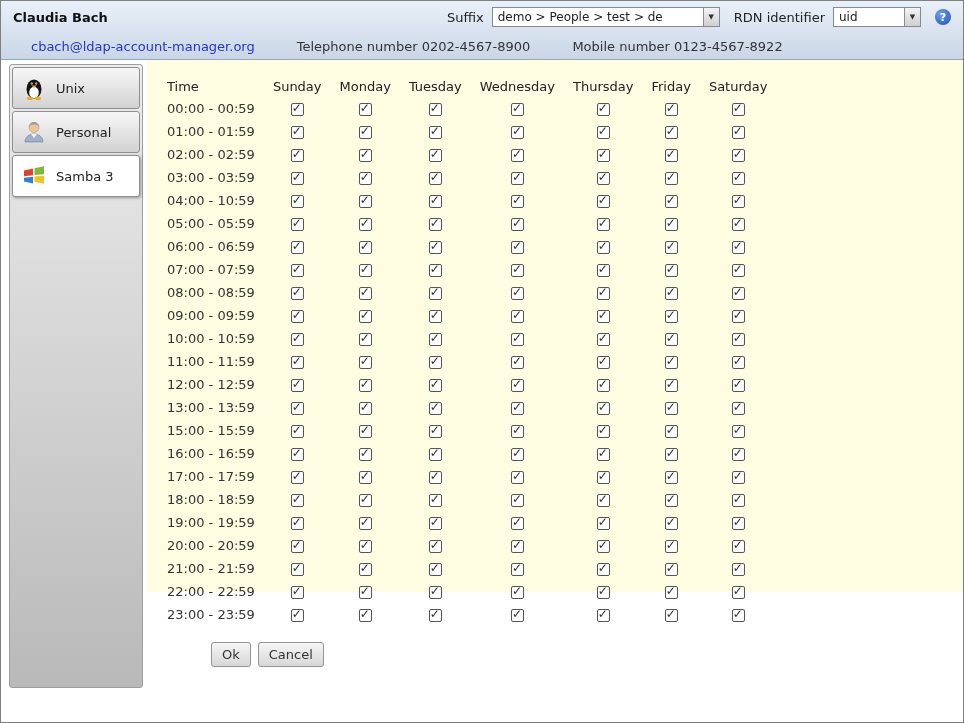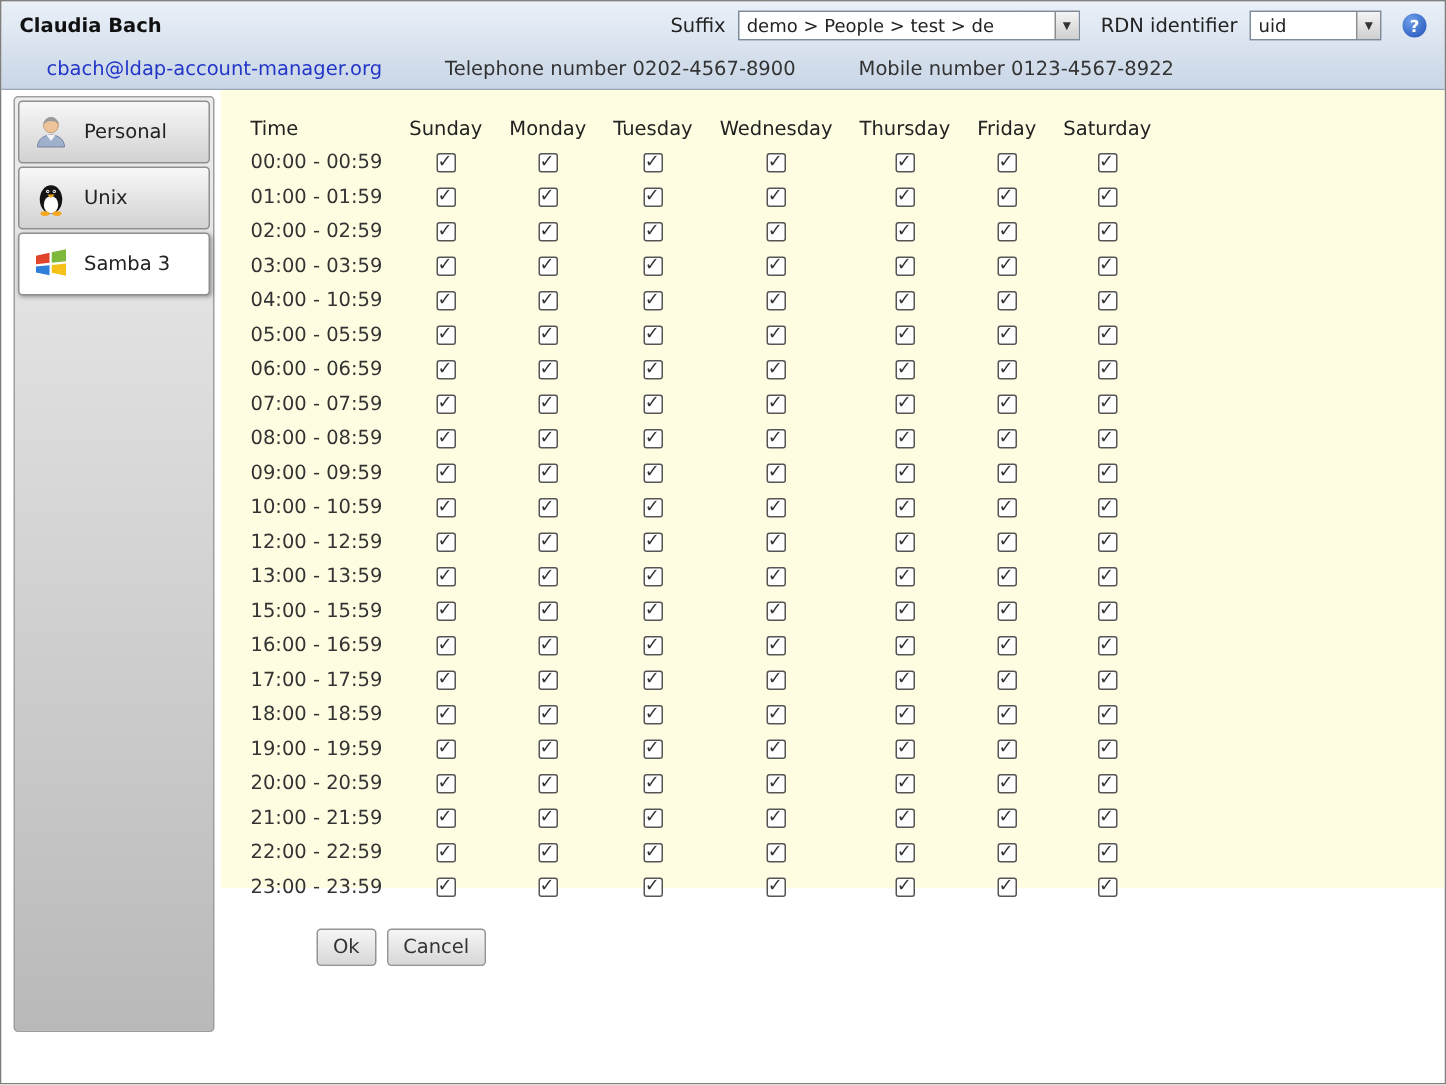--- a/index.html
+++ b/index.html
@@ -92,46 +92,46 @@
   </div>
 
   <div class="bodywrap">
 
     <div class="sidecol">
       <div class="sidebar">
 
         <div class="tab">
           <span class="ticon">
             <svg viewBox="0 0 26 26" width="26" height="26">
-              <path d="M4 23c0-5 4-8 9-8s9 3 9 8z" fill="#9fb0cc" stroke="#6b7c98" stroke-width="0.6"></path>
-              <path d="M10 15l3 4 3-4z" fill="#f3f3f3"></path>
-              <circle cx="13" cy="8.5" r="5" fill="#eec39a" stroke="#b98b60" stroke-width="0.5"></circle>
-              <path d="M8 8a5 5 0 0 1 10 0c-1.2-1.8-3-2.4-5-2.4S9.2 6.2 8 8z" fill="#9b9b9b"></path>
-            </svg>
-          </span>
-          <span class="tlabel">Personal</span>
-        </div>
-
-        <div class="tab">
-          <span class="ticon">
-            <svg viewBox="0 0 26 26" width="26" height="26">
               <ellipse cx="13" cy="14" rx="7.5" ry="9.5" fill="#141414"></ellipse>
               <ellipse cx="13" cy="17.5" rx="4.8" ry="5.8" fill="#fdfdfd"></ellipse>
               <circle cx="10.8" cy="8.6" r="1.1" fill="#fff"></circle>
               <circle cx="15.2" cy="8.6" r="1.1" fill="#fff"></circle>
               <circle cx="10.9" cy="8.7" r="0.5" fill="#111"></circle>
               <circle cx="15.1" cy="8.7" r="0.5" fill="#111"></circle>
               <polygon points="10.5,10.6 15.5,10.6 13,13" fill="#f6a71c"></polygon>
               <ellipse cx="9" cy="23.4" rx="3" ry="1.6" fill="#f6a71c"></ellipse>
               <ellipse cx="17" cy="23.4" rx="3" ry="1.6" fill="#f6a71c"></ellipse>
             </svg>
           </span>
           <span class="tlabel">Unix</span>
         </div>
 
+        <div class="tab">
+          <span class="ticon">
+            <svg viewBox="0 0 26 26" width="26" height="26">
+              <path d="M4 23c0-5 4-8 9-8s9 3 9 8z" fill="#9fb0cc" stroke="#6b7c98" stroke-width="0.6"></path>
+              <path d="M10 15l3 4 3-4z" fill="#f3f3f3"></path>
+              <circle cx="13" cy="8.5" r="5" fill="#eec39a" stroke="#b98b60" stroke-width="0.5"></circle>
+              <path d="M8 8a5 5 0 0 1 10 0c-1.2-1.8-3-2.4-5-2.4S9.2 6.2 8 8z" fill="#9b9b9b"></path>
+            </svg>
+          </span>
+          <span class="tlabel">Personal</span>
+        </div>
+
         <div class="tab active">
           <span class="ticon">
             <svg viewBox="0 0 26 26" width="26" height="26">
               <path d="M3 7.5 L12 5.5 L12 12.2 L3 13.2 Z" fill="#e0452b"></path>
               <path d="M13.5 5.2 L23 3.2 L23 11.2 L13.5 12.1 Z" fill="#7fb93c"></path>
               <path d="M3 14.7 L12 13.8 L12 20.5 L3 18.6 Z" fill="#2f7fd8"></path>
               <path d="M13.5 13.6 L23 12.7 L23 20.8 L13.5 18.8 Z" fill="#f4c21a"></path>
             </svg>
           </span>
           <span class="tlabel">Samba 3</span>
@@ -261,20 +261,30 @@
                 <td>10:00 - 10:59</td>
                 <td><input type="checkbox" checked="" style=""></td>
                 <td><input type="checkbox" checked="" style=""></td>
                 <td><input type="checkbox" checked="" style=""></td>
                 <td><input type="checkbox" checked="" style=""></td>
                 <td><input type="checkbox" checked="" style=""></td>
                 <td><input type="checkbox" checked="" style=""></td>
                 <td><input type="checkbox" checked="" style=""></td>
               </tr>
               <tr>
+                <td>11:00 - 11:59</td>
+                <td><input type="checkbox" checked="" style=""></td>
+                <td><input type="checkbox" checked="" style=""></td>
+                <td><input type="checkbox" checked="" style=""></td>
+                <td><input type="checkbox" checked="" style=""></td>
+                <td><input type="checkbox" checked="" style=""></td>
+                <td><input type="checkbox" checked="" style=""></td>
+                <td><input type="checkbox" checked="" style=""></td>
+              </tr>
+              <tr>
                 <td>12:00 - 12:59</td>
                 <td><input type="checkbox" checked="" style=""></td>
                 <td><input type="checkbox" checked="" style=""></td>
                 <td><input type="checkbox" checked="" style=""></td>
                 <td><input type="checkbox" checked="" style=""></td>
                 <td><input type="checkbox" checked="" style=""></td>
                 <td><input type="checkbox" checked="" style=""></td>
                 <td><input type="checkbox" checked="" style=""></td>
               </tr>
               <tr>

